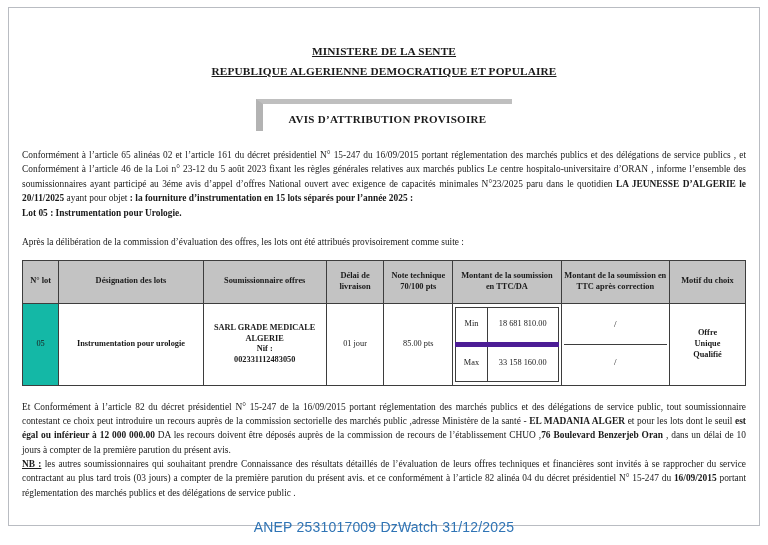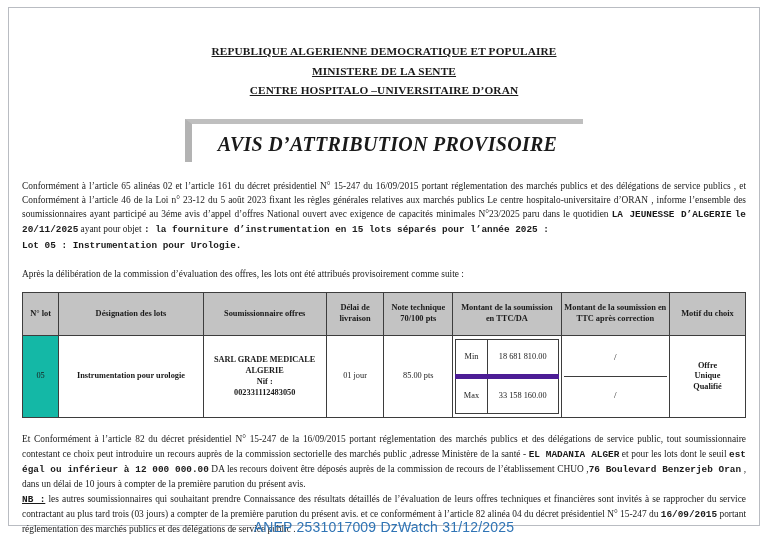--- a/index.html
+++ b/index.html
@@ -64,38 +64,37 @@
     display: flex;
     justify-content: center;
   }
   .title-box {
     position: relative;
     padding: 9px 26px 6px 26px;
     border-left: 7px solid #b3b3b3;
     border-top: 5px solid #bfbfbf;
   }
   .title-text {
-    font-size: 20px;
+    font-size: 11px;
     font-weight: bold;
     letter-spacing: .3px;
     white-space: nowrap;
-    font-style: italic;
   }
 
   
   .para {
     font-size: 9.4px;
     line-height: 1.52;
     text-align: justify;
     margin: 0;
   }
   .para-intro { margin-top: 17px; }
   .para-tight { margin-top: 1px; }
   .para-after { margin-top: 14px; }
-  .b { font-weight: bold; font-family: Liberation Mono, monospace; }
+  .b { font-weight: bold; }
   .u { text-decoration: underline; }
 
   
   .tbl-wrap { margin-top: 11px; }
   table.main {
     width: 100%;
     border-collapse: collapse;
     table-layout: fixed;
   }
   table.main th, table.main td {
@@ -179,23 +178,22 @@
 </style>
 </head>
 <body>
 
 <div id="page">
   <div id="page-frame"></div>
 
   <div id="content">
 
     <div class="org-header">
+      <span class="org-line-wrap"><span class="org-line">MINISTERE DE LA SENTE</span></span>
       <span class="org-line-wrap"><span class="org-line">REPUBLIQUE ALGERIENNE DEMOCRATIQUE ET POPULAIRE</span></span>
-      <span class="org-line-wrap"><span class="org-line">MINISTERE DE LA SENTE</span></span>
-      <span class="org-line-wrap"><span class="org-line">CENTRE HOSPITALO –UNIVERSITAIRE D’ORAN</span></span>
     </div>
 
     <div class="title-zone">
       <div class="title-box">
         <div class="title-text">AVIS D’ATTRIBUTION PROVISOIRE</div>
       </div>
     </div>
 
     <p class="para para-intro"><span>Conformément à l’article 65 alinéas 02 et l’article 161 du décret présidentiel N° 15-247 du 16/09/2015 portant réglementation des marchés publics et des délégations de service publics , et Conformément à l’article 46 de la Loi n° 23-12 du 5 août 2023 fixant les règles générales relatives aux marchés publics Le centre hospitalo-universitaire d’ORAN , informe l’ensemble des soumissionnaires ayant participé au 3éme avis d’appel d’offres National ouvert avec exigence de capacités minimales N°23/2025 paru dans le quotidien </span><span class="b">LA JEUNESSE D’ALGERIE</span><span> </span><span class="b">le 20/11/2025</span><span> ayant pour objet </span><span class="b">: la fourniture d’instrumentation en 15 lots séparés pour l’année 2025 :</span></p>
 

